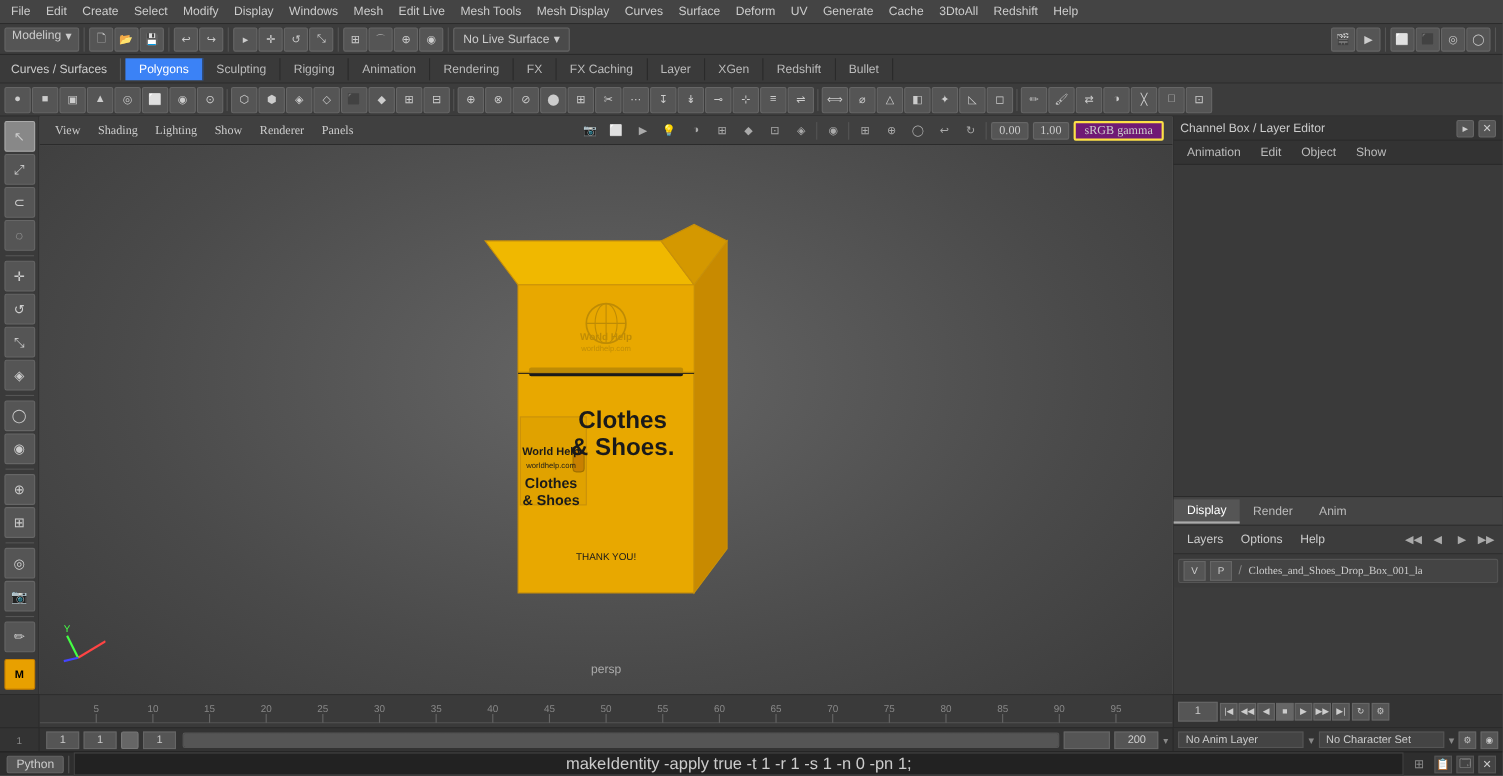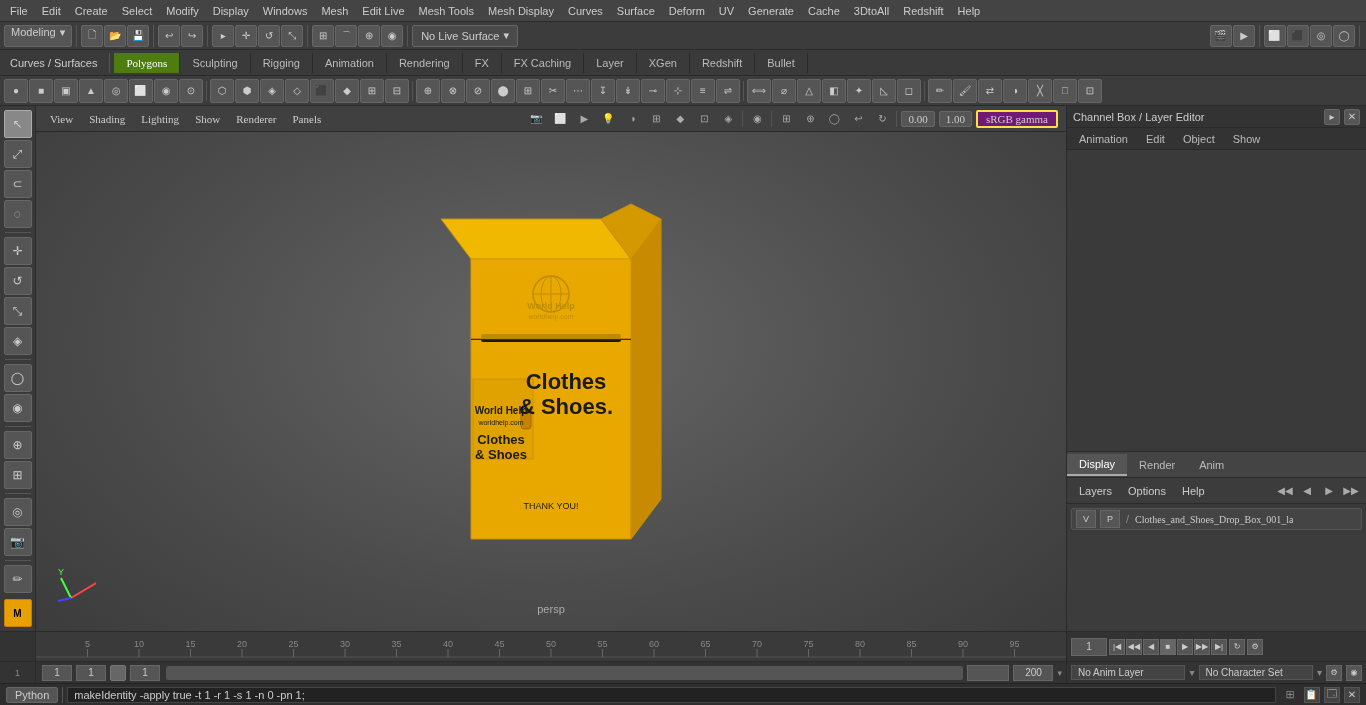--- a/index.html
+++ b/index.html
@@ -12,21 +12,21 @@
     
     #toolbar1 { display: flex; align-items: center; height: 28px; background: #3c3c3c; border-bottom: 1px solid #2a2a2a; padding: 0 4px; gap: 2px; }
     .toolbar-group { display: flex; align-items: center; gap: 1px; border-right: 1px solid #555; padding-right: 4px; margin-right: 2px; }
     .tb-btn { width: 22px; height: 22px; background: #555; border: 1px solid #666; border-radius: 2px; cursor: pointer; display: flex; align-items: center; justify-content: center; font-size: 10px; color: #ccc; }
     .tb-dropdown { height: 22px; background: #555; border: 1px solid #666; border-radius: 2px; padding: 0 6px; color: #ccc; font-size: 11px; cursor: pointer; display: flex; align-items: flex-start; gap: 4px; }
     .live-surface-btn { background: #4a4a4a; border: 1px solid #666; border-radius: 2px; padding: 0 8px; height: 22px; display: flex; align-items: center; color: #ccc; font-size: 11px; cursor: pointer; }
 
     
     #tab-bar { display: flex; align-items: center; height: 26px; background: #3a3a3a; border-bottom: 1px solid #2a2a2a; padding: 0 2px; }
     .tab-item { padding: 4px 12px; cursor: pointer; color: #bbb; font-size: 11px; border-right: 1px solid #2a2a2a; }
-    .tab-item.active { background: #4d7c0f; color: #fff; font-family: Liberation Serif, serif; }
+    .tab-item.active { background: #3b82f6; color: #fff; }
     .curves-tab { color: #ccc; font-size: 11px; padding: 4px 8px; cursor: pointer; }
 
     
     #icon-toolbar { display: flex; align-items: center; height: 30px; background: #3c3c3c; border-bottom: 1px solid #2a2a2a; padding: 0 4px; gap: 1px; }
     .icon-btn { width: 24px; height: 24px; background: #555; border: 1px solid #666; border-radius: 2px; cursor: pointer; display: flex; align-items: center; justify-content: center; font-size: 10px; color: #ccc; }
     .icon-separator { width: 1px; height: 20px; background: #555; margin: 0 2px; }
 
     
     #viewport-toolbar { display: flex; align-items: center; height: 26px; background: #404040; border-bottom: 1px solid #2a2a2a; padding: 0 8px; gap: 4px; font-size: 11px; font-family: Liberation Serif, serif; }
     .vt-menu { padding: 2px 6px; cursor: pointer; color: #ccc; }
@@ -65,21 +65,21 @@
     .layer-p { width: 20px; height: 18px; background: #555; border: 1px solid #666; display: flex; align-items: center; justify-content: center; font-size: 9px; cursor: pointer; }
     .layer-slash { color: #888; margin: 0 2px; }
     .layer-name { font-size: 10px; color: #ccc; overflow: hidden; text-overflow: ellipsis; white-space: nowrap; font-family: Liberation Serif, serif; }
     #timeline-ruler { flex: 1; background: #3a3a3a; position: relative; overflow: hidden; }
     .frame-input { width: 40px; height: 16px; background: #555; border: 1px solid #666; color: #ccc; font-size: 10px; text-align: center; }
     .fc-btn { width: 16px; height: 16px; background: #555; border: 1px solid #666; cursor: pointer; display: flex; align-items: center; justify-content: center; font-size: 8px; color: #ccc; }
 
     
     #bottom-bar { height: 22px; background: #2e2e2e; border-top: 1px solid #222; display: flex; align-items: center; gap: 4px; padding: 0 6px; }
     #python-tab { background: #555; border: 1px solid #666; padding: 1px 8px; font-size: 11px; color: #ccc; cursor: pointer; border-radius: 2px; }
-    #command-line { flex: 1; background: #222; border: 1px solid #444; color: #ccc; font-size: 11px; padding: 1px 6px; }
+    #command-line { flex: 1; background: #222; border: 1px solid #444; color: #ccc; font-size: 15px; padding: 1px 6px; text-align: center; }
     #bottom-right-icon { width: 20px; height: 20px; display: flex; align-items: center; justify-content: center; cursor: pointer; color: #888; }
 
     
     #model-svg { position: absolute; top: 50%; left: 50%; transform: translate(-50%, -50%); }
 
     #main-content { display: flex; flex: 1; flex-direction: column; }
     #viewport-and-right { display: flex; flex: 1; }
   </style>
 </head>
 <body>

